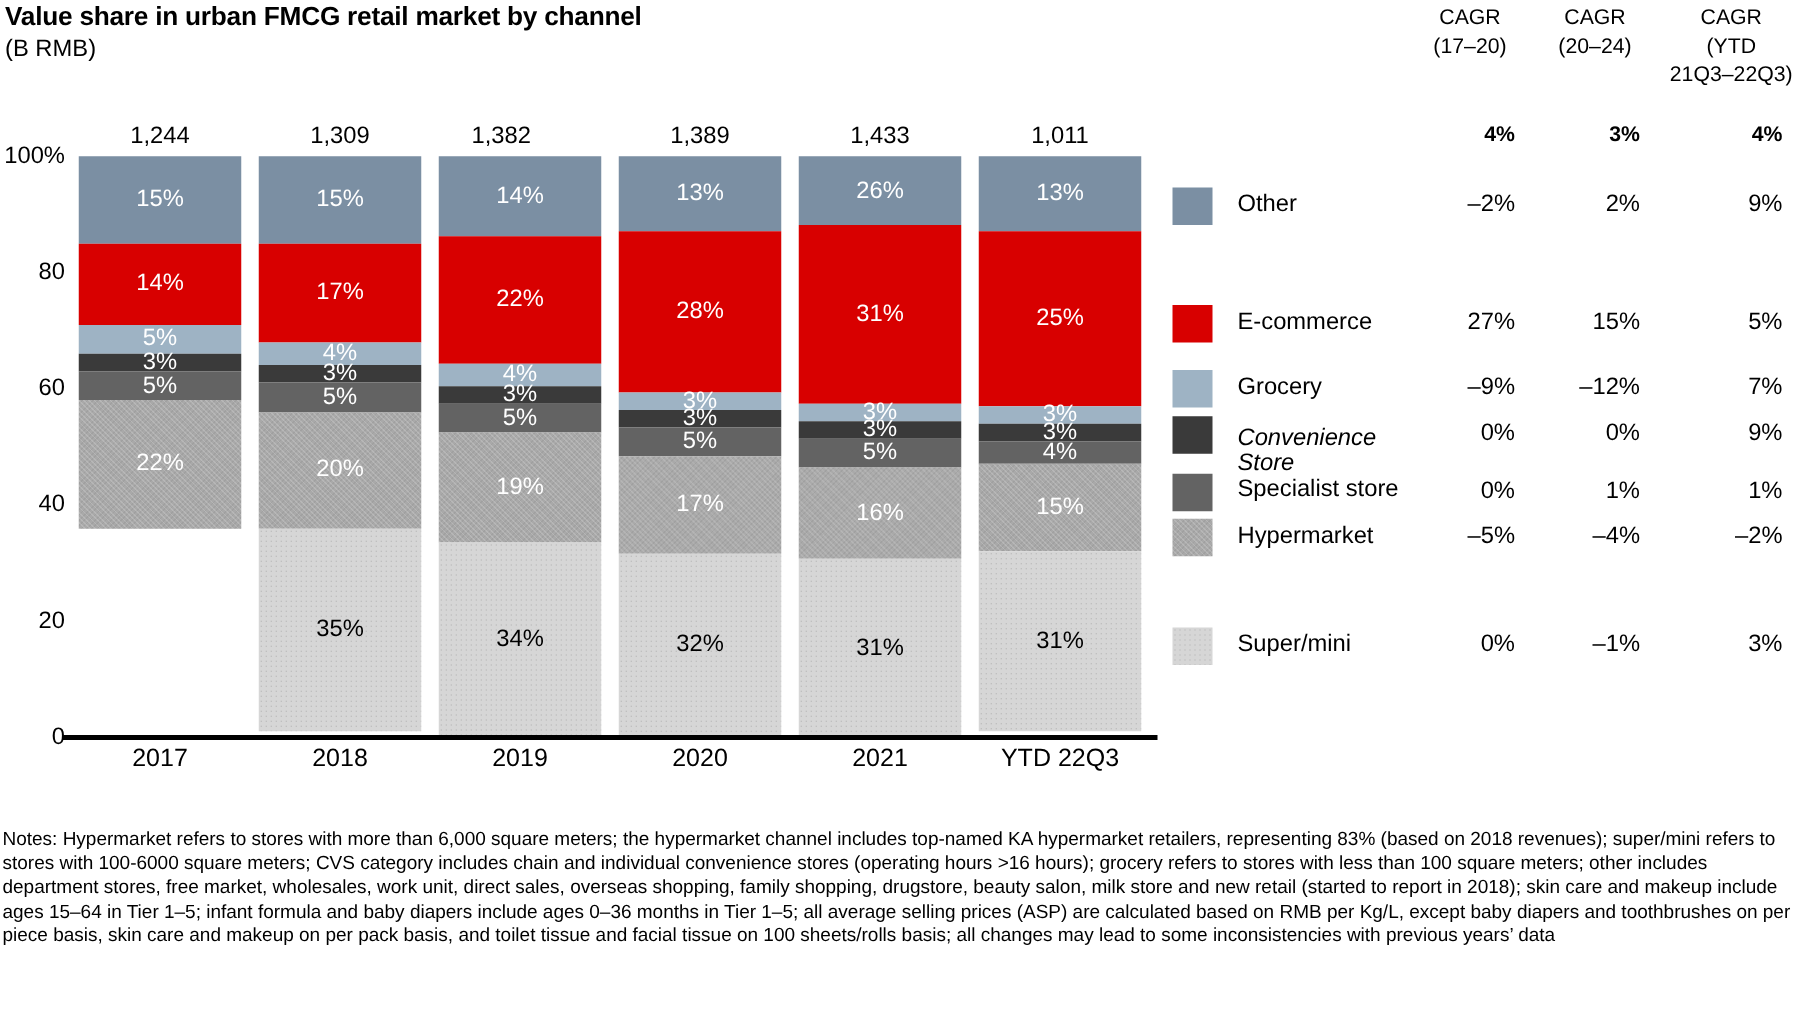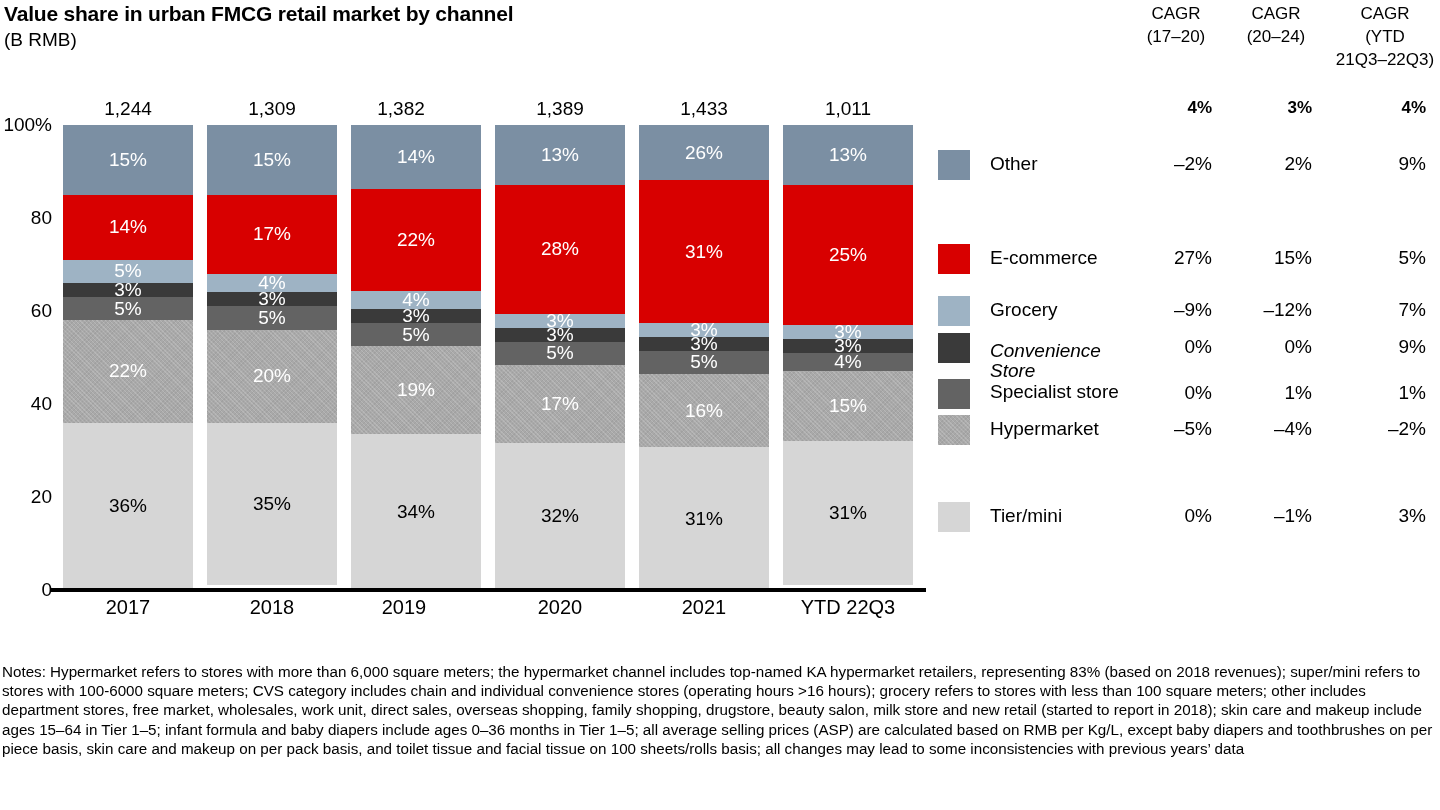--- a/index.html
+++ b/index.html
@@ -181,23 +181,20 @@
         </div>
         <div class="seg c-cvs white" style="height: 13.95px;">
           <span>3%</span>
         </div>
         <div class="seg c-spec white" style="height: 23.25px;">
           <span>5%</span>
         </div>
         <div class="seg c-hyper white" style="height: 102.3px;">
           <span>22%</span>
         </div>
-        <div class="seg c-super dark" style="height: 167.4px;">
-          <span>36%</span>
-        </div>
       </div>
       <div class="bar" style="left: 151px; width: 130px;">
         <div class="seg c-other white" style="height: 69.75px;">
           <span>15%</span>
         </div>
         <div class="seg c-ecom white" style="height: 79.05px;">
           <span>17%</span>
         </div>
         <div class="seg c-groc white" style="height: 18.6px;">
           <span>4%</span>
@@ -307,21 +304,21 @@
           <span>31%</span>
         </div>
       </div>
     </div>
 
   <div class="axis-base"></div>
 
   <div id="xlabels">
       <div class="xlabel" style="left: 56px; width: 144px;">2017</div>
       <div class="xlabel" style="left: 200px; width: 144px;">2018</div>
-      <div class="xlabel" style="left: 332px; width: 144px;">2019</div>
+      <div class="xlabel" style="left: 344px; width: 144px;">2019</div>
       <div class="xlabel" style="left: 488px; width: 144px;">2020</div>
       <div class="xlabel" style="left: 632px; width: 144px;">2021</div>
       <div class="xlabel" style="left: 776px; width: 144px;">YTD 22Q3</div>
     </div>
 
   <div id="legend">
       <div class="swatch c-other" style="left: 938px; top: 150px; position: absolute;"></div>
       <div class="leg-label" style="position: absolute; left: 990px; top: 153px;">Other</div>
       <div class="leg-val v1" style="position: absolute; top: 153px;">–2%</div>
       <div class="leg-val v2" style="position: absolute; top: 153px;">2%</div>
@@ -345,21 +342,21 @@
       <div class="leg-label two" style="position: absolute; left: 990px; top: 382px;">Specialist store</div>
       <div class="leg-val v1" style="position: absolute; top: 382px;">0%</div>
       <div class="leg-val v2" style="position: absolute; top: 382px;">1%</div>
       <div class="leg-val v3" style="position: absolute; top: 382px;">1%</div>
       <div class="swatch c-hyper" style="left: 938px; top: 415px; position: absolute;"></div>
       <div class="leg-label" style="position: absolute; left: 990px; top: 418px;">Hypermarket</div>
       <div class="leg-val v1" style="position: absolute; top: 418px;">–5%</div>
       <div class="leg-val v2" style="position: absolute; top: 418px;">–4%</div>
       <div class="leg-val v3" style="position: absolute; top: 418px;">–2%</div>
       <div class="swatch c-super" style="left: 938px; top: 502px; position: absolute;"></div>
-      <div class="leg-label" style="position: absolute; left: 990px; top: 505px;">Tier/mini</div>
+      <div class="leg-label" style="position: absolute; left: 990px; top: 505px;">Super/mini</div>
       <div class="leg-val v1" style="position: absolute; top: 505px;">0%</div>
       <div class="leg-val v2" style="position: absolute; top: 505px;">–1%</div>
       <div class="leg-val v3" style="position: absolute; top: 505px;">3%</div>
     </div>
 
   <div class="notes">Notes: Hypermarket refers to stores with more than 6,000 square meters; the hypermarket channel includes top-named KA hypermarket retailers, representing 83% (based on 2018 revenues); super/mini refers to stores with 100-6000 square meters; CVS category includes chain and individual convenience stores (operating hours &gt;16 hours); grocery refers to stores with less than 100 square meters; other includes department stores, free market, wholesales, work unit, direct sales, overseas shopping, family shopping, drugstore, beauty salon, milk store and new retail (started to report in 2018); skin care and makeup include ages 15–64 in Tier 1–5; infant formula and baby diapers include ages 0–36 months in Tier 1–5; all average selling prices (ASP) are calculated based on RMB per Kg/L, except baby diapers and toothbrushes on per piece basis, skin care and makeup on per pack basis, and toilet tissue and facial tissue on 100 sheets/rolls basis; all changes may lead to some inconsistencies with previous years’ data</div>
   <div class="sources">Sources: Kantar Worldpanel; Bain analysis</div>
 
 </div>
 

